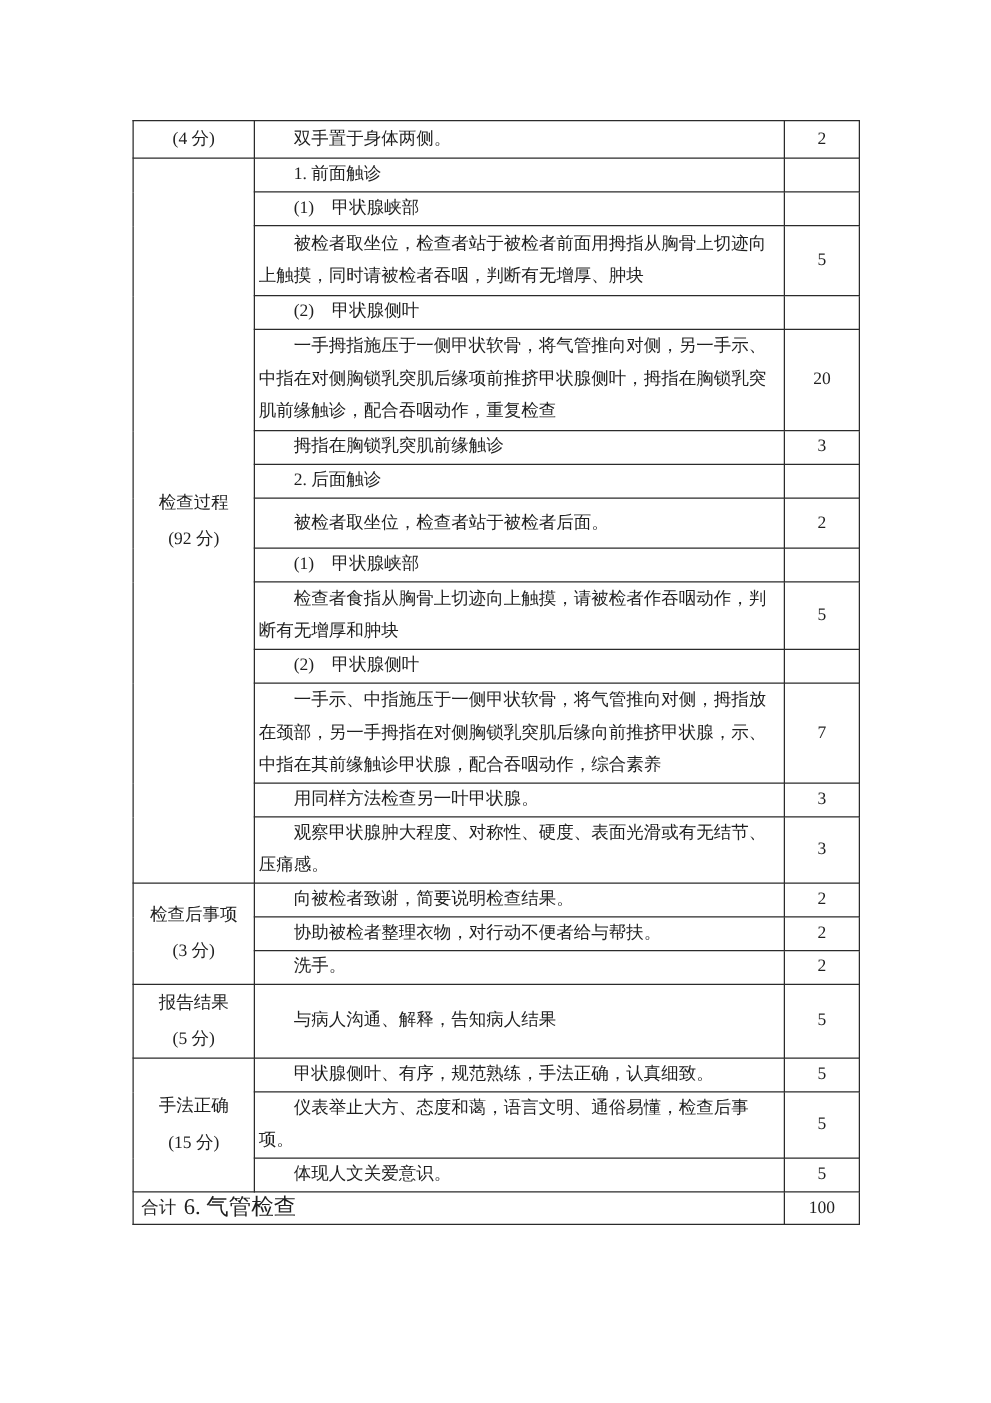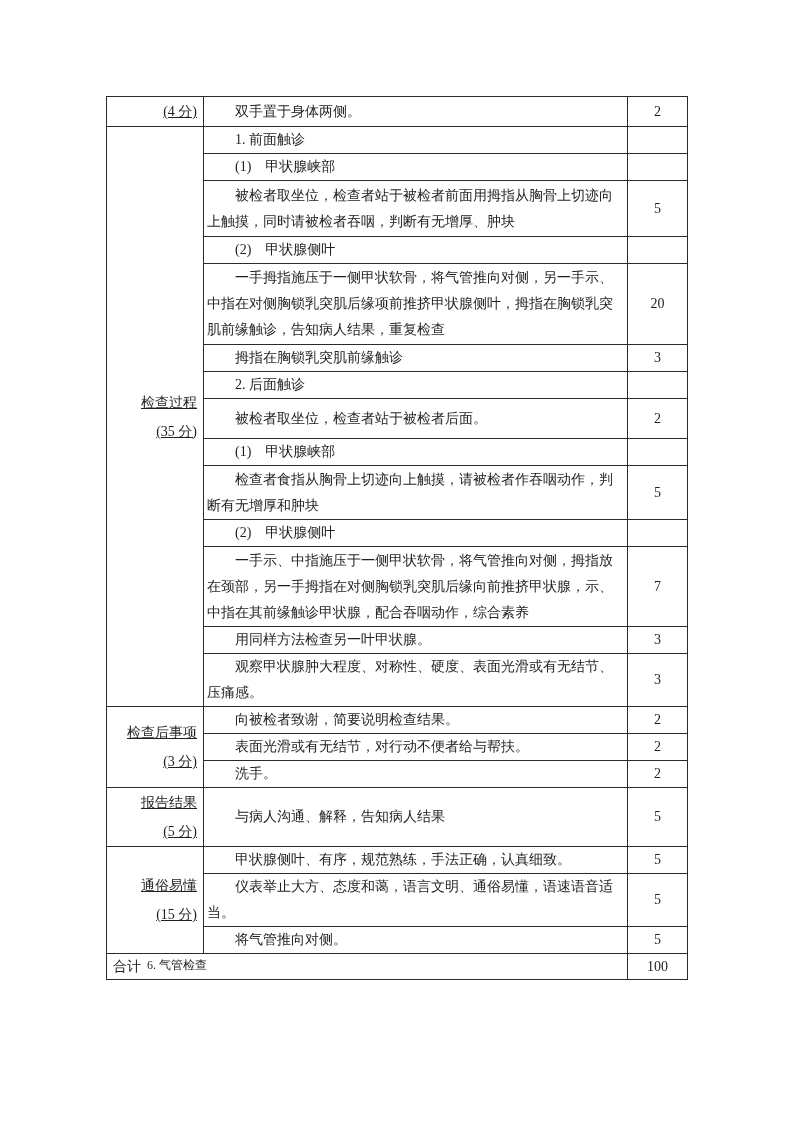--- a/index.html
+++ b/index.html
@@ -27,22 +27,21 @@
   table.score-table td {
     border: 1px solid #2b2b2b;
     font-size: 14px;
     vertical-align: middle;
     overflow: hidden;
     word-break: break-all;
   }
   td.cat {
     padding: 0 6px;
     line-height: 29px;
-    text-align: right;
-    text-decoration: underline;
+    text-align: center;
   }
   td.item {
     padding: 0 3px;
     margin-top: 42px;
   }
   td.item .t {
     text-indent: 2em;
     line-height: 26px;
     text-align: left;
   }
@@ -52,21 +51,21 @@
     line-height: 20px;
   }
   td.total-cell {
     padding: 0 6px;
     line-height: 25px;
   }
   .next-heading {
     position: absolute;
     left: 147px;
     top: 956px;
-    font-size: 12px;
+    font-size: 18px;
     line-height: 18px;
     color: #1f1f1f;
     white-space: nowrap;
   }
 </style>
 </head>
 <body>
 
 <div class="page">
 
@@ -83,21 +82,21 @@
         </td>
         <td class="item">
             <div class="t">双手置于身体两侧。</div>
           </td>
         <td class="score">2</td>
       </tr>
 
       <tr style="height:26px">
         <td class="cat" rowspan="14">
           <div>检查过程</div>
-          <div>(35 分)</div>
+          <div>(92 分)</div>
         </td>
         <td class="item">
             <div class="t">1. 前面触诊</div>
           </td>
         <td class="score"></td>
       </tr>
       <tr style="height:25px">
         <td class="item">
             <div class="t">(1)　甲状腺峡部</div>
           </td>
@@ -110,21 +109,21 @@
         <td class="score">5</td>
       </tr>
       <tr style="height:25px">
         <td class="item">
             <div class="t">(2)　甲状腺侧叶</div>
           </td>
         <td class="score"></td>
       </tr>
       <tr style="height:81px">
         <td class="item">
-            <div class="t">一手拇指施压于一侧甲状软骨，将气管推向对侧，另一手示、中指在对侧胸锁乳突肌后缘项前推挤甲状腺侧叶，拇指在胸锁乳突肌前缘触诊，告知病人结果，重复检查</div>
+            <div class="t">一手拇指施压于一侧甲状软骨，将气管推向对侧，另一手示、中指在对侧胸锁乳突肌后缘项前推挤甲状腺侧叶，拇指在胸锁乳突肌前缘触诊，配合吞咽动作，重复检查</div>
           </td>
         <td class="score">20</td>
       </tr>
       <tr style="height:25px">
         <td class="item">
             <div class="t">拇指在胸锁乳突肌前缘触诊</div>
           </td>
         <td class="score">3</td>
       </tr>
       <tr style="height:25px">
@@ -181,21 +180,21 @@
           <div>检查后事项</div>
           <div>(3 分)</div>
         </td>
         <td class="item">
             <div class="t">向被检者致谢，简要说明检查结果。</div>
           </td>
         <td class="score">2</td>
       </tr>
       <tr style="height:25px">
         <td class="item">
-            <div class="t">表面光滑或有无结节，对行动不便者给与帮扶。</div>
+            <div class="t">协助被检者整理衣物，对行动不便者给与帮扶。</div>
           </td>
         <td class="score">2</td>
       </tr>
       <tr style="height:25px">
         <td class="item">
             <div class="t">洗手。</div>
           </td>
         <td class="score">2</td>
       </tr>
 
@@ -205,37 +204,37 @@
           <div>(5 分)</div>
         </td>
         <td class="item">
             <div class="t">与病人沟通、解释，告知病人结果</div>
           </td>
         <td class="score">5</td>
       </tr>
 
       <tr style="height:25px">
         <td class="cat" rowspan="3">
-          <div>通俗易懂</div>
+          <div>手法正确</div>
           <div>(15 分)</div>
         </td>
         <td class="item">
             <div class="t">甲状腺侧叶、有序，规范熟练，手法正确，认真细致。</div>
           </td>
         <td class="score">5</td>
       </tr>
       <tr style="height:52px">
         <td class="item">
-            <div class="t">仪表举止大方、态度和蔼，语言文明、通俗易懂，语速语音适当。</div>
-          </td>
-        <td class="score">5</td>
-      </tr>
-      <tr style="height:25px">
-        <td class="item">
-            <div class="t">将气管推向对侧。</div>
+            <div class="t">仪表举止大方、态度和蔼，语言文明、通俗易懂，检查后事项。</div>
+          </td>
+        <td class="score">5</td>
+      </tr>
+      <tr style="height:25px">
+        <td class="item">
+            <div class="t">体现人文关爱意识。</div>
           </td>
         <td class="score">5</td>
       </tr>
 
       <tr style="height:16px">
         <td class="total-cell" colspan="2">合计</td>
         <td class="score">100</td>
       </tr>
     </tbody>
   </table>

